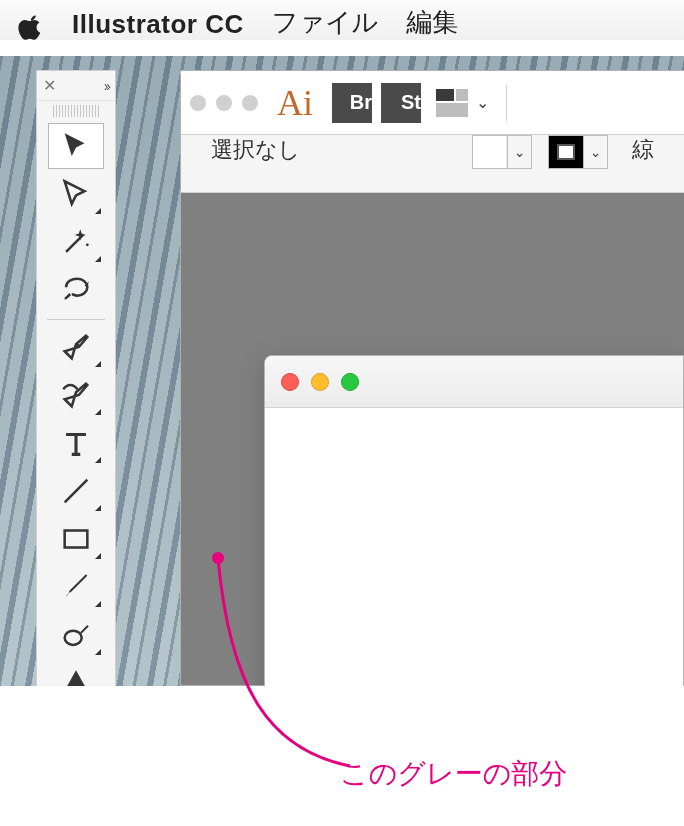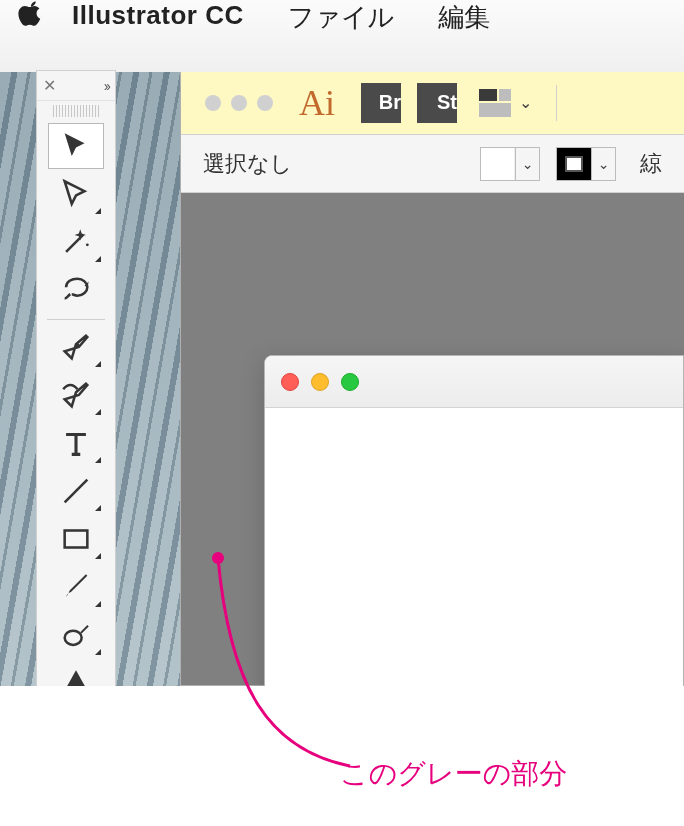--- a/index.html
+++ b/index.html
@@ -7,33 +7,33 @@
     font-family: -apple-system, "Helvetica Neue", Arial, sans-serif;
     background: #fff;
     width: 684px;
     height: 826px;
     overflow: hidden;
     position: relative;
   }
   
   
   .menubar {
-    height: 72px;
+    height: 40px;
     background: linear-gradient(#fbfbfb, #f0f0f0);
     display: flex;
-    align-items: flex-start;
+    align-items: flex-end;
     padding: 0 18px;
     gap: 28px;
     font-size: 26px;
     color: #222;
     position: relative;
     z-index: 10;
   }
   .menubar .app-name { font-weight: 700; letter-spacing: 0.5px; }
-  .menubar .menu-item { white-space: nowrap; margin-left: 16px; }
+  .menubar .menu-item { white-space: nowrap; }
   .apple-logo svg { width: 26px; height: 26px; display: block; }
   
   
   .desktop-bg {
     position: absolute;
     top: 56px; left: 0; right: 0; height: 630px;
     background:
       repeating-linear-gradient(100deg, #a8b8c0 0 3px, #dce6ea 3px 14px, #9fb0bb 14px 20px, #e2eaee 20px 30px),
       linear-gradient(#b0bec5, #cfd8dc);
     background-blend-mode: multiply;
@@ -100,26 +100,26 @@
     top: 70px; left: 180px; right: 0; height: 616px;
     background: #808080;
     border: 1px solid #b0b0b0;
     border-right: none;
     z-index: 5;
     display: flex;
     flex-direction: column;
   }
   .ai-titlebar {
     height: 64px;
-    background: #fef9c3;
+    background: #ffffff;
     border-bottom: 1px solid #d0d0d0;
     display: flex;
     align-items: center;
-    padding: 0 24px;
-    gap: 10px;
+    padding: 0 9px;
+    gap: 3px;
   }
   .traffic-lights { display: flex; gap: 10px; margin-right: 10px; }
   .tl { width: 16px; height: 16px; border-radius: 50%; background: #d0d0d0; }
   .ai-logo {
     font-weight: 400;
     font-size: 36px;
     color: #c26a2d;
     font-family: Georgia, serif;
     margin: 0 16px 0 6px;
   }
@@ -145,22 +145,21 @@
   .ws-icon div:nth-child(2){ background: #bdbdbd; }
   .ws-icon div:nth-child(3){ grid-column: 1 / span 2; background: #bdbdbd;}
   .chev-down { font-size: 16px; color: #444; }
   .vr { width: 1px; height: 36px; background: #d0d0d0; margin: 0 8px 0 14px;}
   
   .ai-controlbar {
     height: 58px;
     background: #f5f5f5;
     border-bottom: 1px solid #d0d0d0;
     display: flex;
-    align-items: center;
-    padding: 0 22px;
+    padding: 0 30px;
     gap: 16px;
   }
   .sel-label { font-size: 22px; color: #333; margin-right: auto;}
   .swatch-combo {
     display: flex; align-items: center;
     border: 1px solid #bcbcbc;
     height: 34px;
   }
   .swatch-combo .sw {
     width: 34px; height: 32px;

